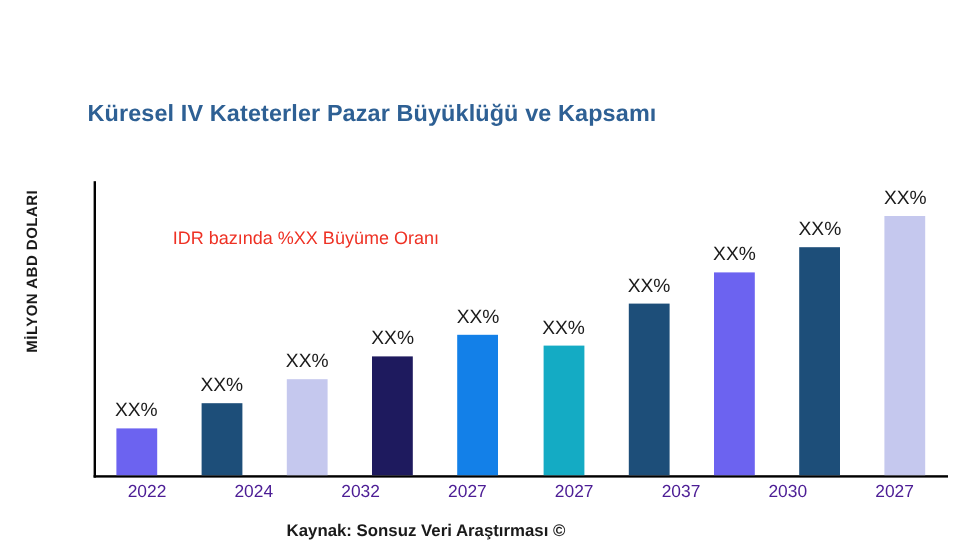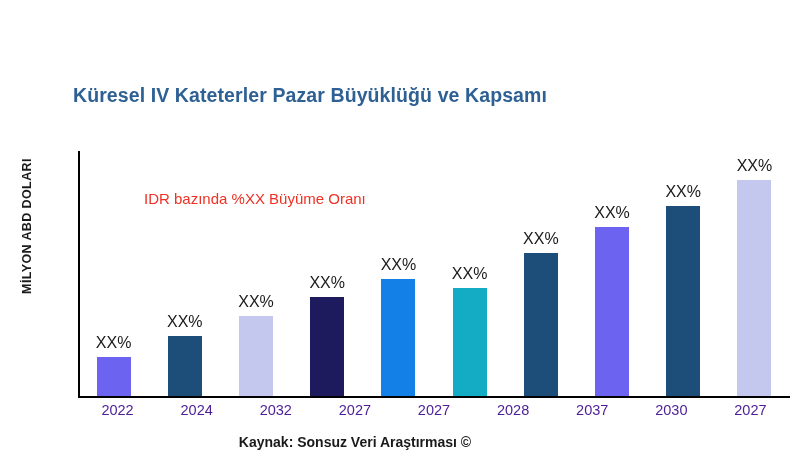--- a/index.html
+++ b/index.html
@@ -213,21 +213,20 @@
   </div>
 
   <div class="growth-note">IDR bazında %XX Büyüme Oranı</div>
 
   <div class="xticks" id="xticks-container">
       <div class="xtick">2022</div>
       <div class="xtick">2024</div>
       <div class="xtick">2032</div>
       <div class="xtick">2027</div>
       <div class="xtick">2027</div>
-      <div class="xtick">2028</div>
       <div class="xtick">2037</div>
       <div class="xtick">2030</div>
       <div class="xtick">2027</div>
     </div>
 
   <div class="source-note">Kaynak: Sonsuz Veri Araştırması ©</div>
 
 </div>
 
 </body></html>

